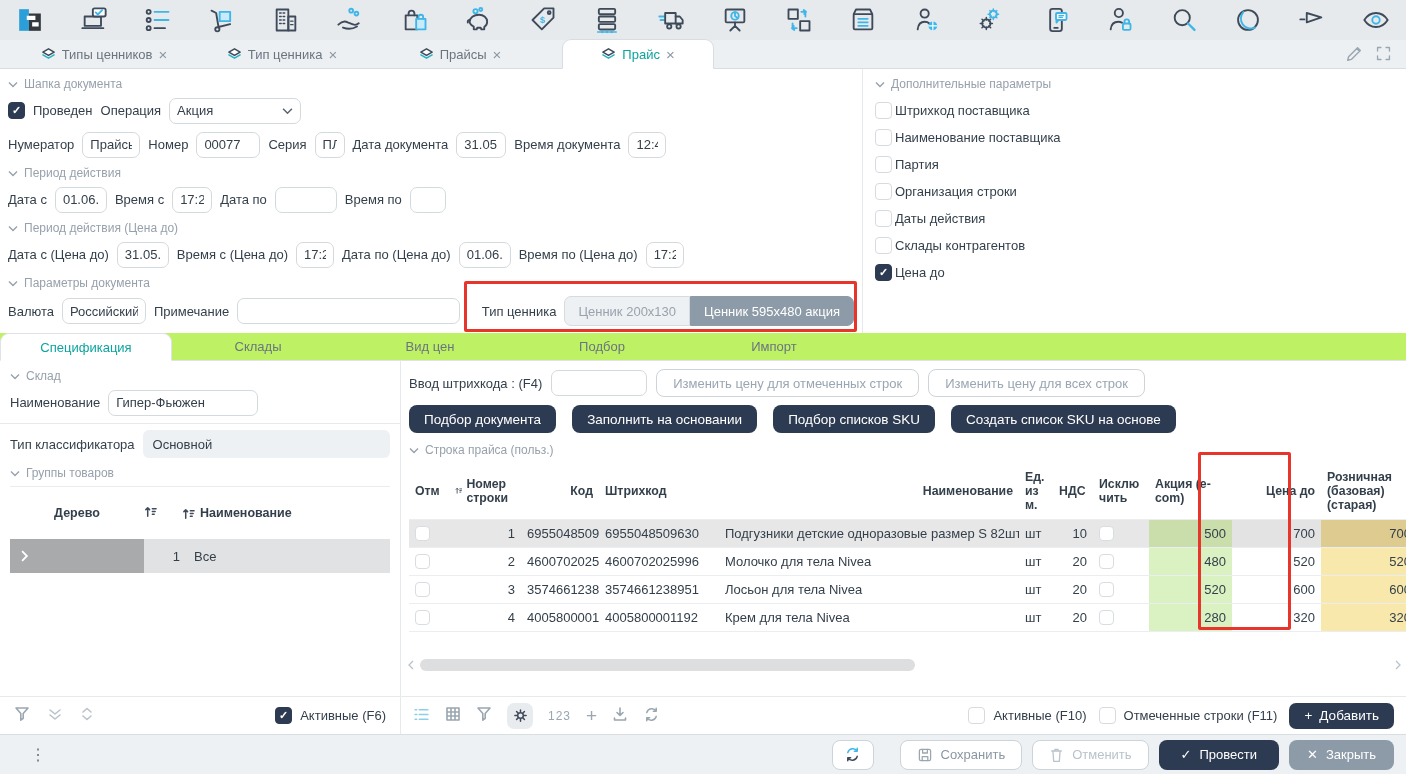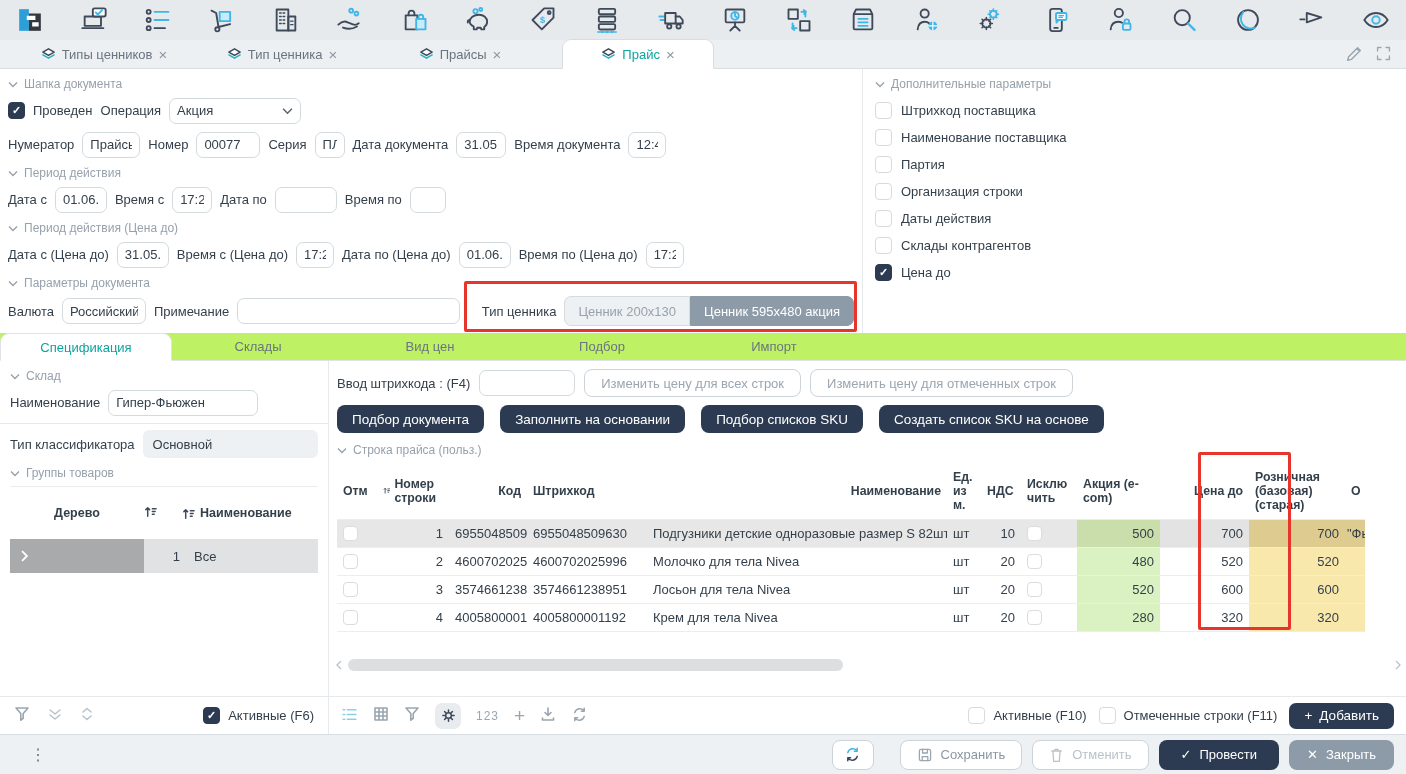--- a/index.html
+++ b/index.html
@@ -32,30 +32,30 @@
   .frow { display:flex; align-items:center; gap:8px; height:27px; margin-bottom:7px; white-space:nowrap; }
   .lbl { color:#333f4a; }
   .inp { height:26px; border:1px solid #d3dade; border-radius:7px; padding:0 7px; font:inherit; color:#333f4a; background:#fff; overflow:hidden; }
   input.inp { outline:none; }
   .select { display:inline-flex; align-items:center; justify-content:space-between; width:132px; cursor:pointer; }
   .cb { width:17px; height:17px; border:1px solid #d6dbe0; border-radius:4px; background:#fff; display:inline-flex; align-items:center; justify-content:center; flex:none; cursor:pointer; }
   .cb.checked { background:#2c3a52; border-color:#2c3a52; color:#fff; font-size:11px; font-weight:bold; }
   .seg { display:flex; height:30px; }
   .seg-btn { padding:0 13px; display:flex; align-items:center; border:1px solid #d6dbe0; background:#eef1f3; color:#98a3ad; border-radius:7px 0 0 7px; cursor:pointer; }
   .seg-btn.sel { background:#8d9ba8; border-color:#8d9ba8; color:#fff; border-radius:0 7px 7px 0; }
-  .cbrow { display:flex; align-items:center; gap:9px; height:27px; }
+  .cbrow { display:flex; align-items:center; gap:3px; height:27px; }
 
   
   .view-tabs { height:28px; border-bottom:1px solid #dfe3e7; display:flex; background:#bef264; }
   .vtab { width:172px; display:flex; align-items:center; justify-content:center; color:#6a7580; cursor:pointer; }
   .vtab.active { background:#fff; border:1px solid #dfe3e7; border-bottom:1px solid #fff; border-radius:9px 9px 0 0; color:#0ba49e; margin-bottom:-1px; }
 
   
   .workspace { display:flex; height:373px; }
-  .left-panel { width:329px; border-right:1px solid #e6eaed; display:flex; flex-direction:column; }
+  .left-panel { width:401px; border-right:1px solid #e6eaed; display:flex; flex-direction:column; }
   .lp-body { padding:8px 10px 0; flex:1; }
   .hline { border-top:1px solid #e6eaed; margin:6px -10px 6px; }
   .ro-field { background:#eef1f3; border-radius:6px; height:28px; display:flex; align-items:center; padding:0 10px; flex:1; }
   .tree { margin-top:4px; border-top:1px solid #ececec; }
   .tree-head { display:grid; grid-template-columns:134px 38px 1fr; height:52px; align-items:center; font-weight:bold; font-size:12.5px; }
   .tree-head .c1 { text-align:center; }
   .tree-head .c3 { display:flex; align-items:center; gap:5px; }
   .tree-row { display:grid; grid-template-columns:134px 42px 1fr; height:34px; }
   .tr-exp { background:#a9aaab; display:flex; align-items:center; padding-left:10px; cursor:pointer; }
   .tr-num { background:#e1e2e3; display:flex; align-items:center; justify-content:flex-end; padding-right:6px; }
@@ -535,22 +535,22 @@
           <span class="cb checked">✓</span>
           <span>Активные (F6)</span>
         </span>
       </div>
     </div>
 
     <div class="right-panel">
       <div class="rp-row1">
         <span class="lbl">Ввод штрихкода : (F4)</span>
         <input class="inp" style="width: 96px;" value="">
+        <span class="btn-outline">Изменить цену для отмеченных строк</span>
         <span class="btn-outline">Изменить цену для всех строк</span>
-        <span class="btn-outline">Изменить цену для отмеченных строк</span>
       </div>
       <div class="rp-row2">
         <span class="btn-navy">Подбор документа</span>
         <span class="btn-navy">Заполнить на основании</span>
         <span class="btn-navy">Подбор списков SKU</span>
         <span class="btn-navy">Создать список SKU на основе</span>
       </div>
       <div class="sec-label ml8">
           <svg width="10" height="7" viewBox="0 0 10 7">
             <path d="M1 1.5l4 4 4-4" stroke="#97a1ab" fill="none" stroke-width="1.4"></path>

